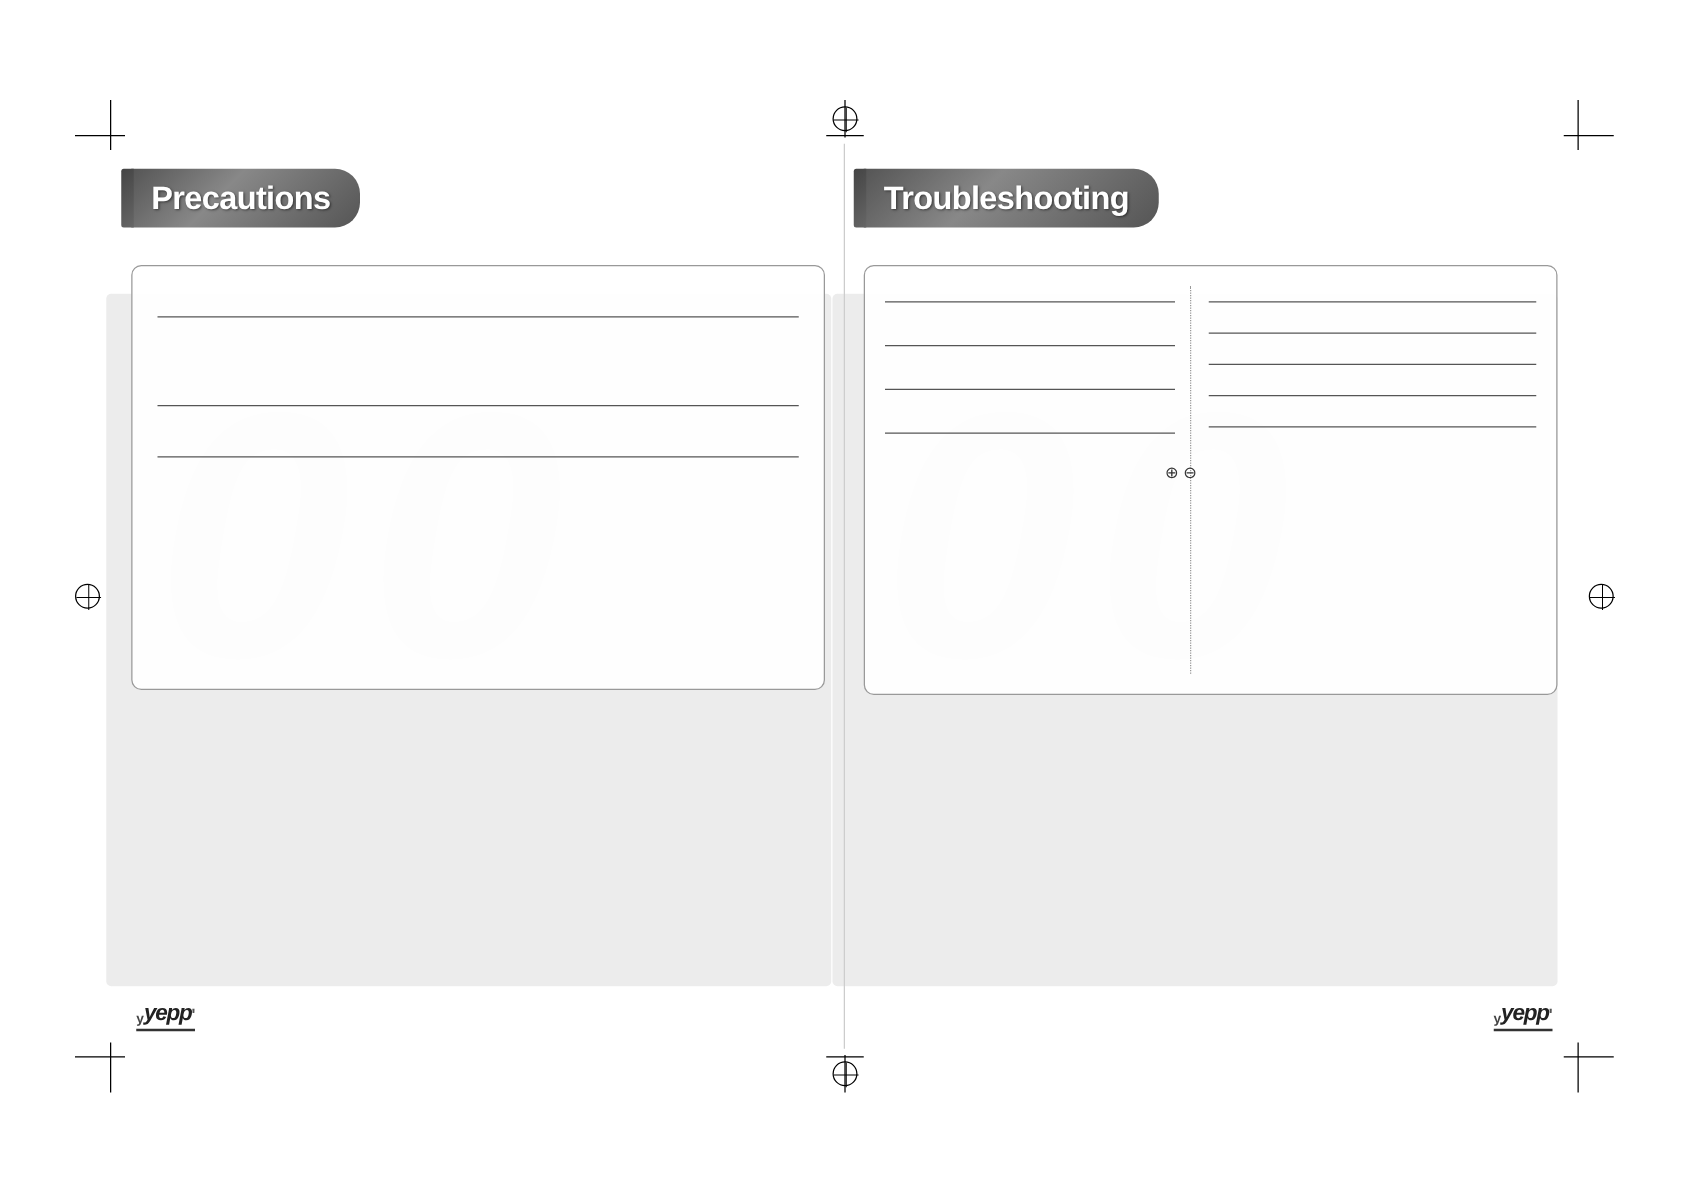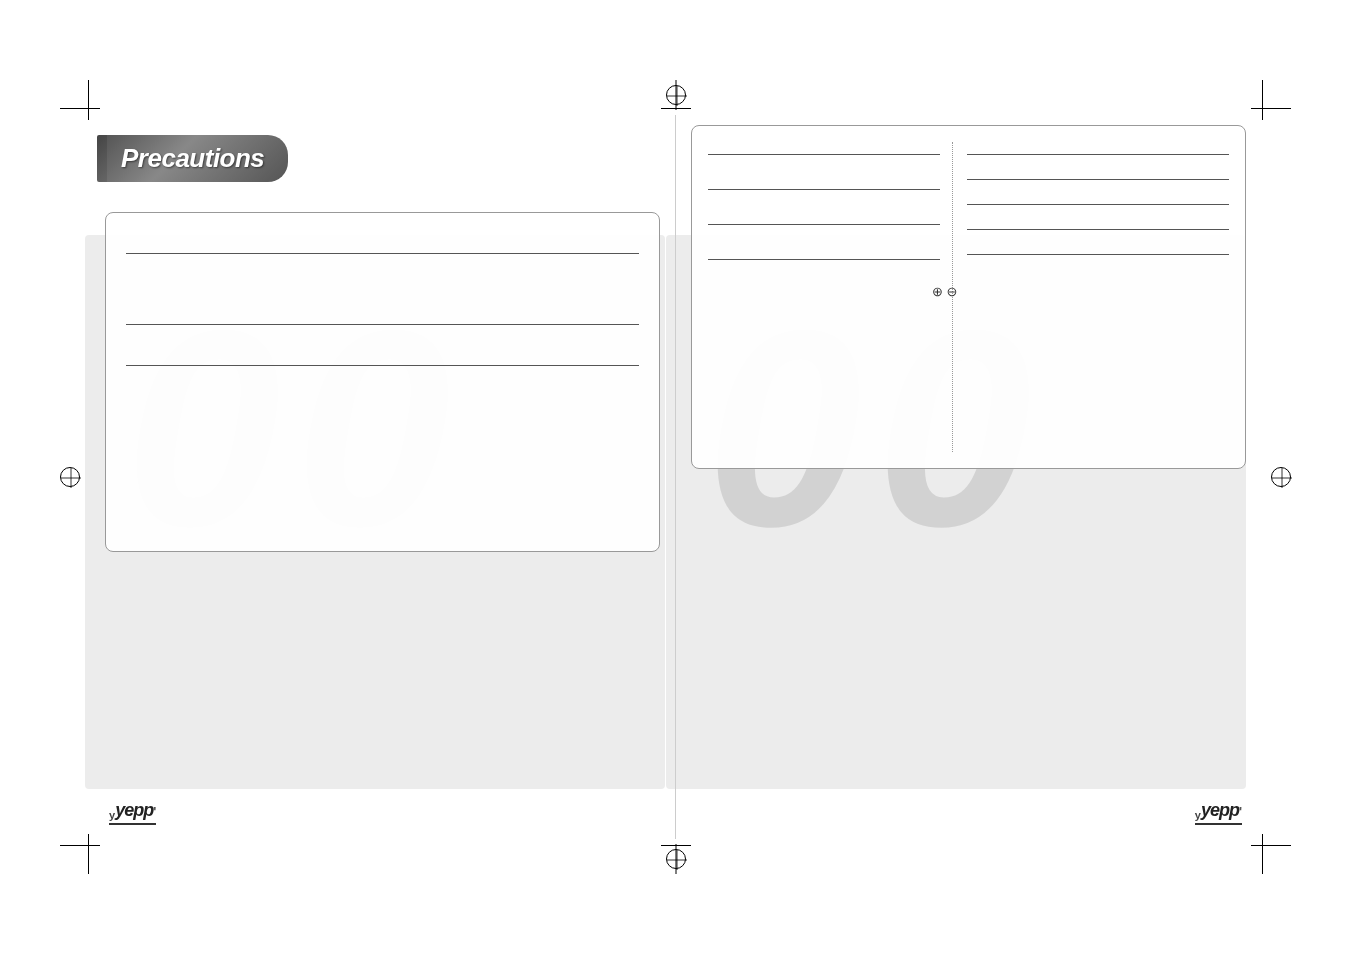--- a/index.html
+++ b/index.html
@@ -126,21 +126,20 @@
       top: 0;
       bottom: 0;
       width: 10px;
       background: linear-gradient(135deg, #444 0%, #666 100%);
       border-radius: 2px 0 0 2px;
     }
 
     .section-title {
       font-size: 26px;
       font-weight: 900;
-      font-style: italic;
       color: #ffffff;
       font-family: Arial Black, Arial, sans-serif;
       text-shadow: 1px 1px 2px rgba(0,0,0,0.5);
       letter-spacing: -0.5px;
     }
 
     
     .content-box {
       position: relative;
       z-index: 1;
@@ -255,20 +254,23 @@
 
     
     <div style="position:absolute; top:100px; left:20px; z-index:0; pointer-events:none; overflow:hidden; width:100%; height:400px;">
       <svg width="500" height="380" viewBox="0 0 500 380" style="opacity:0.25;">
         <text x="10" y="310" font-size="280" font-weight="900" font-family="Arial Black, Arial" fill="#888" font-style="italic">0</text>
         <text x="180" y="310" font-size="280" font-weight="900" font-family="Arial Black, Arial" fill="#888" font-style="italic">0</text>
       </svg>
     </div>
 
     
+    <div class="section-header" style="position:relative; z-index:2;">
+      <span class="section-title">Troubleshooting</span>
+    </div>
 
     
     <div class="content-box" style="min-height:340px; position:relative; z-index:1; padding:16px 16px 16px 16px;">
 
       <div style="display:flex; height:100%; min-height:310px; position:relative;">
 
         <div style="flex:0 0 46%; padding-right:8px;">
           <div style="border-bottom:1px solid #555; margin-bottom:24px; padding-top:12px;"></div>
           <div style="border-bottom:1px solid #555; margin-bottom:24px; padding-top:10px;"></div>
           <div style="border-bottom:1px solid #555; margin-bottom:24px; padding-top:10px;"></div>

